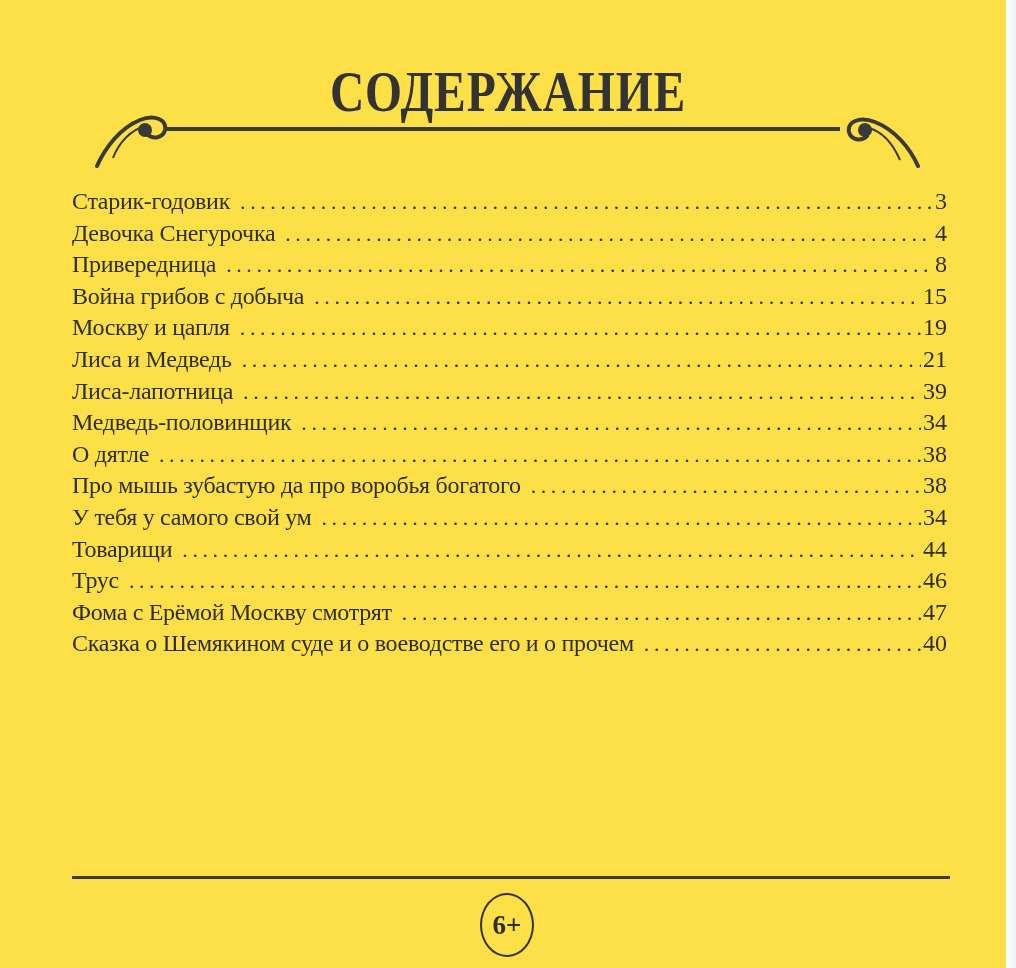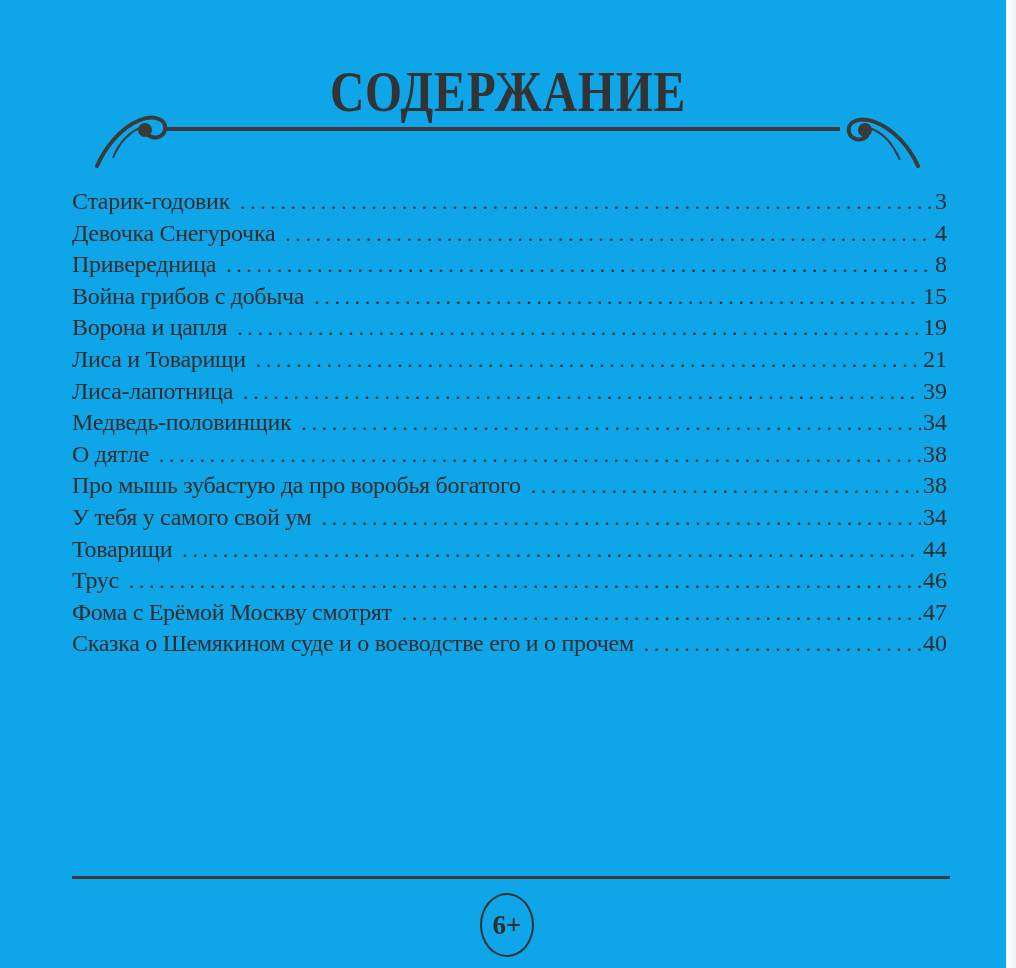--- a/index.html
+++ b/index.html
@@ -12,21 +12,21 @@
     height: 968px;
     position: relative;
     overflow: hidden;
     font-family: "Liberation Serif", "DejaVu Serif", serif;
     color: #2b2b2b;
   }
   .page {
     position: absolute;
     left: 0; top: 0;
     width: 1016px; height: 968px;
-    background: #0ea5e9;
+    background: #fde047;
   }
   .right-edge {
     position: absolute;
     right: 0; top: 0;
     width: 10px; height: 968px;
     background: linear-gradient(to right, #ffffff, #eef0f3);
   }
   .title {
     position: absolute;
     left: 0;
@@ -146,26 +146,26 @@
       <span class="toc-title">Привередница</span>
       <span class="toc-dots"></span>
       <span class="toc-page">8</span>
     </div>
     <div class="toc-row">
       <span class="toc-title">Война грибов с добыча</span>
       <span class="toc-dots"></span>
       <span class="toc-page">15</span>
     </div>
     <div class="toc-row">
-      <span class="toc-title">Ворона и цапля</span>
+      <span class="toc-title">Москву и цапля</span>
       <span class="toc-dots"></span>
       <span class="toc-page">19</span>
     </div>
     <div class="toc-row">
-      <span class="toc-title">Лиса и Товарищи</span>
+      <span class="toc-title">Лиса и Медведь</span>
       <span class="toc-dots"></span>
       <span class="toc-page">21</span>
     </div>
     <div class="toc-row">
       <span class="toc-title">Лиса-лапотница</span>
       <span class="toc-dots"></span>
       <span class="toc-page">39</span>
     </div>
     <div class="toc-row">
       <span class="toc-title">Медведь-половинщик</span>

